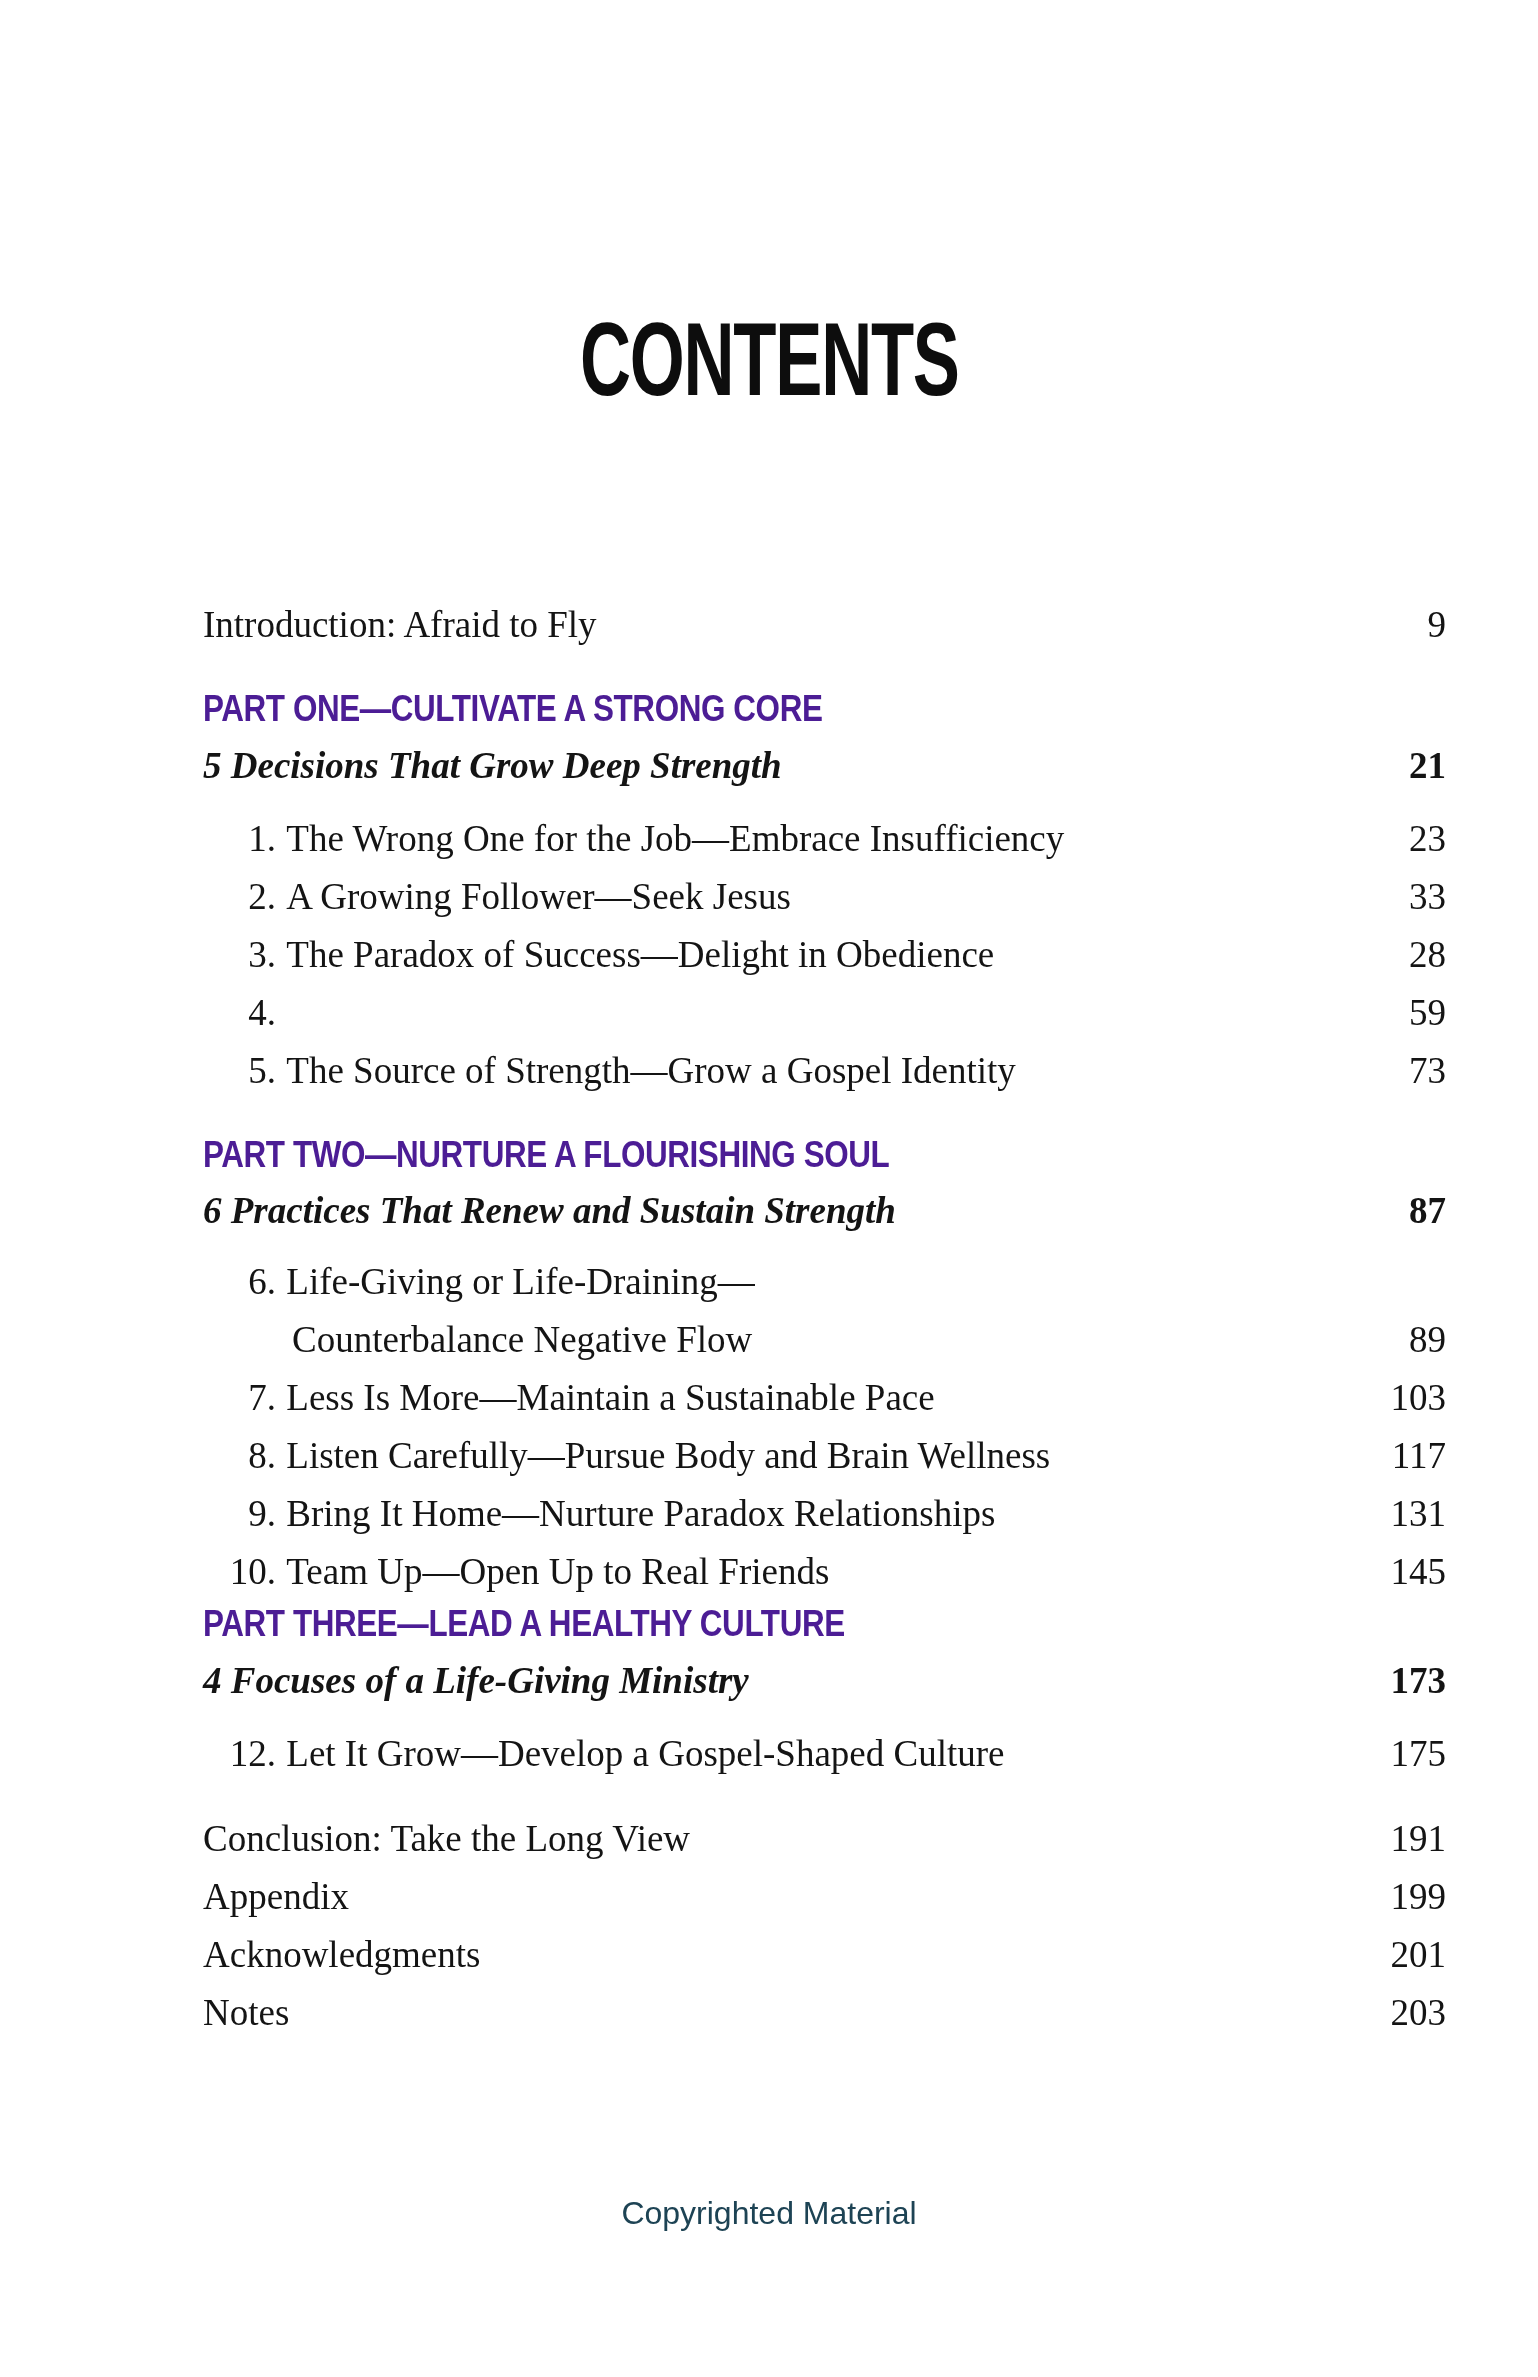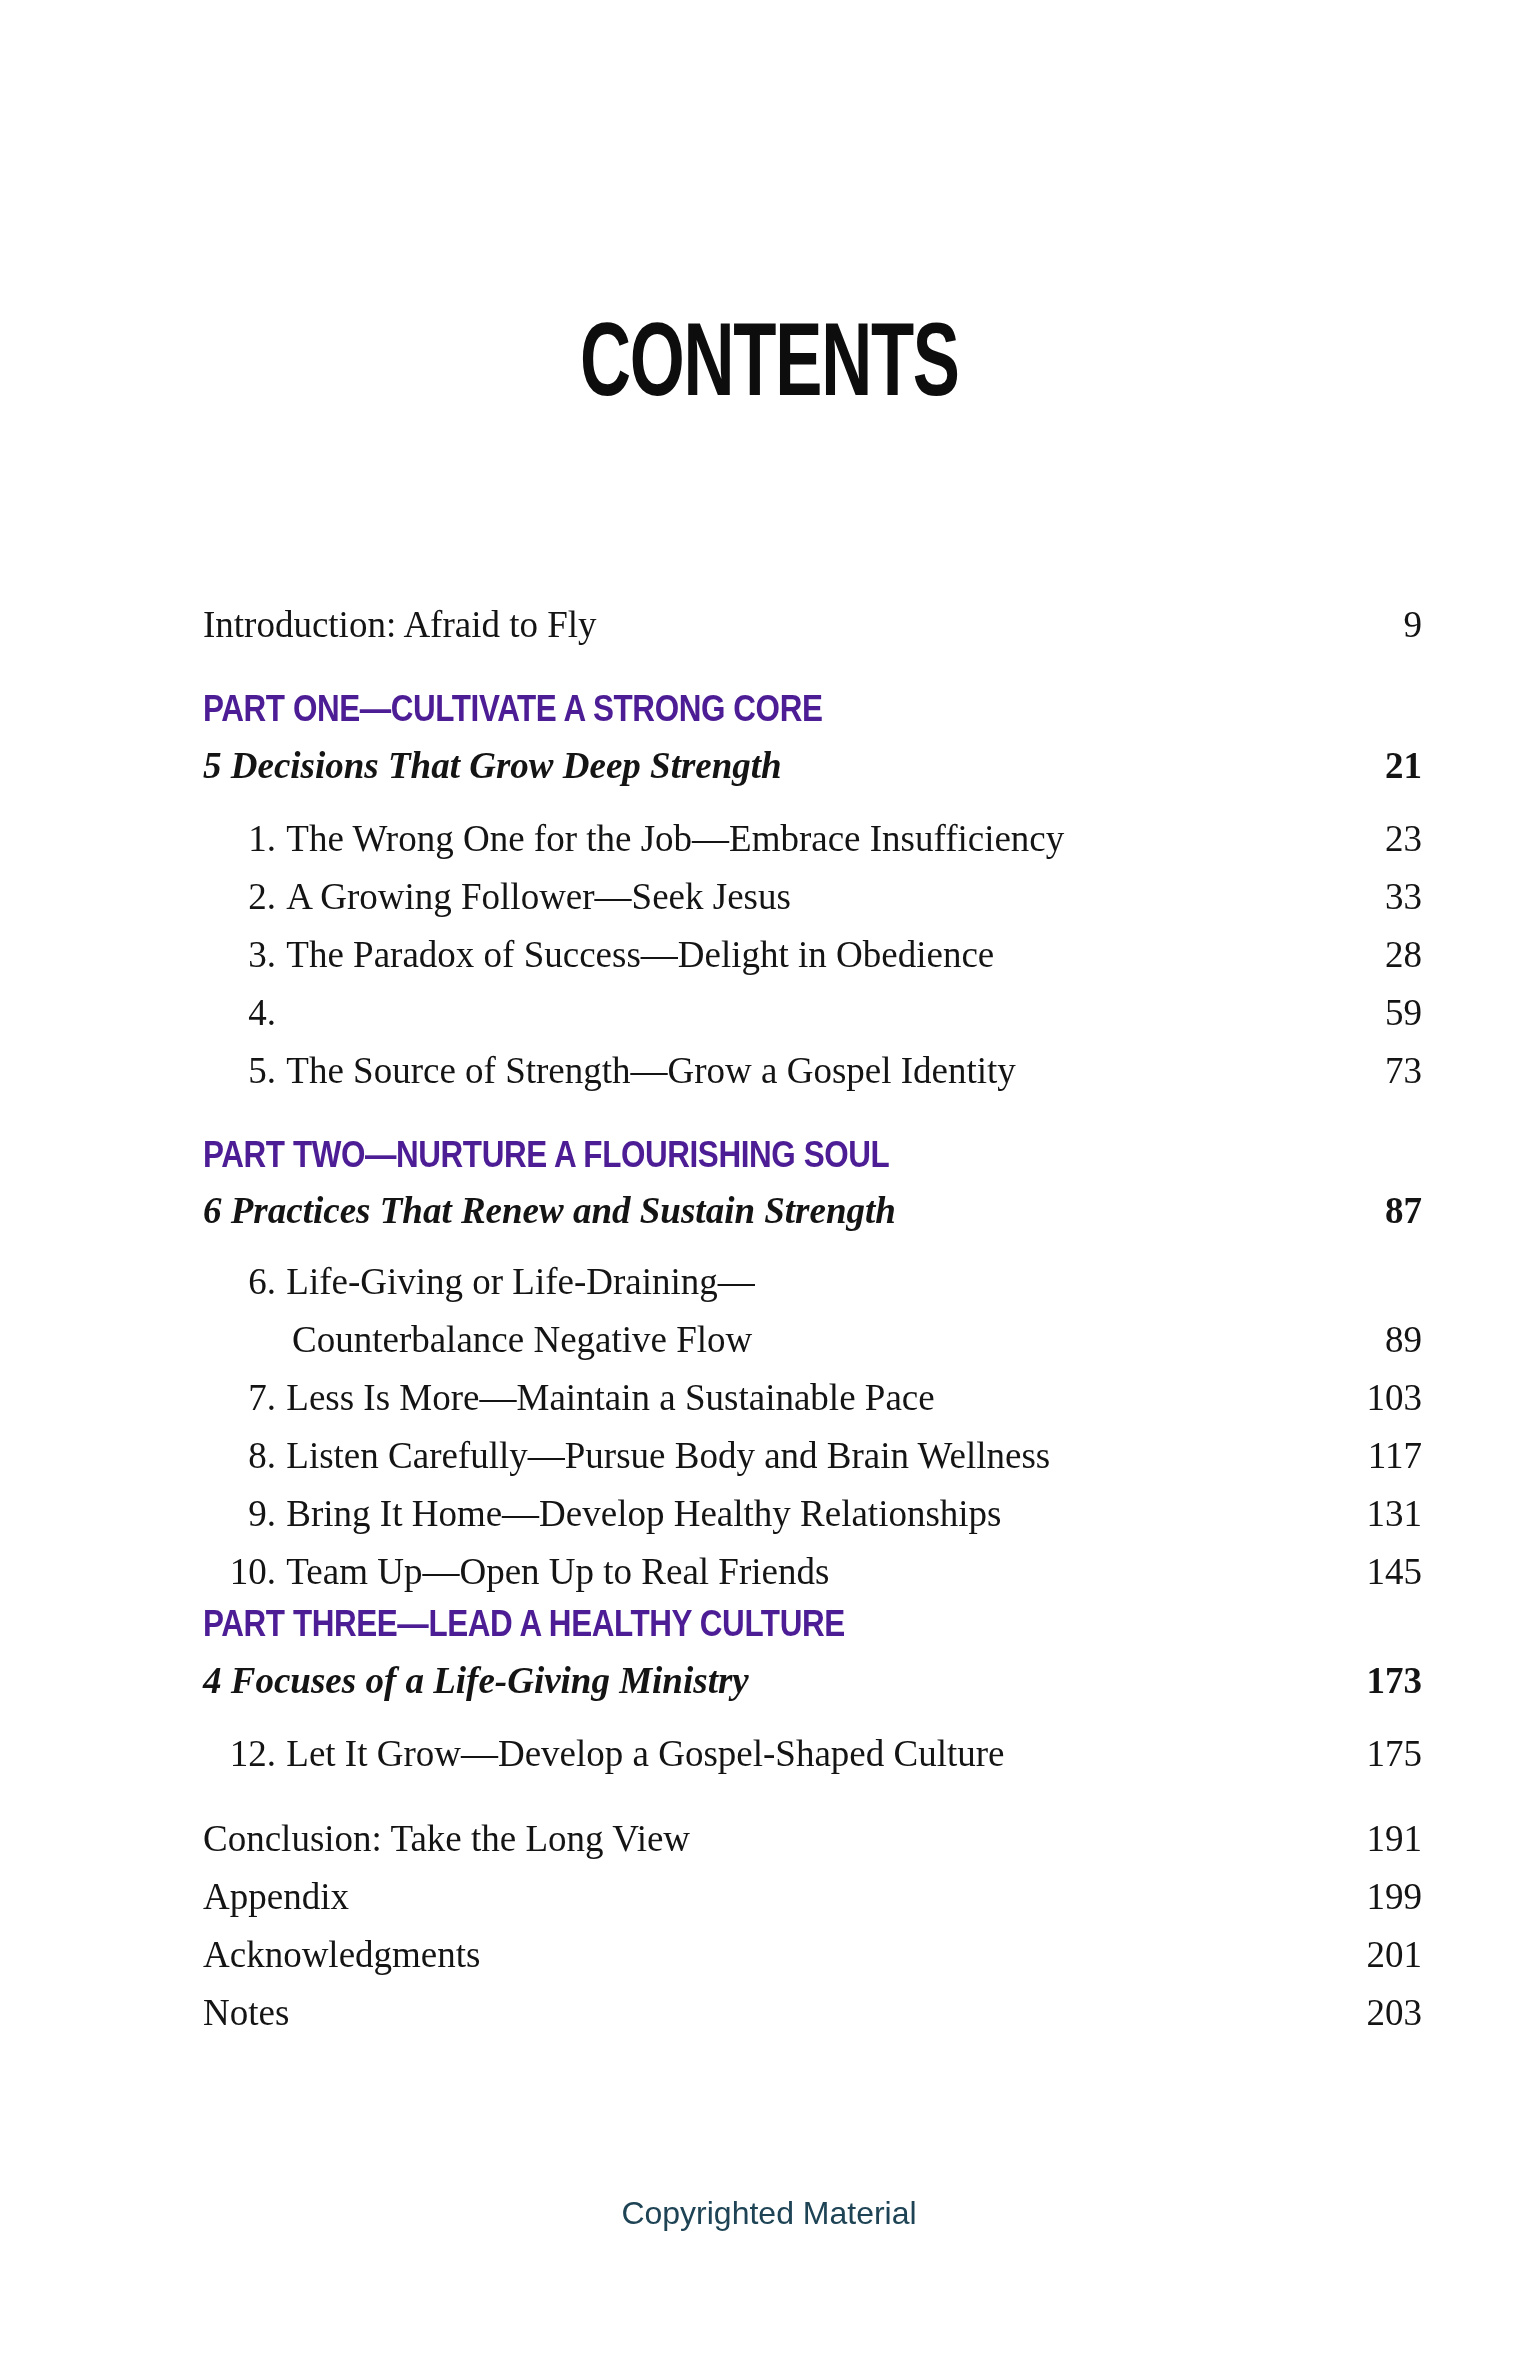--- a/index.html
+++ b/index.html
@@ -6,21 +6,21 @@
   .page {
     position: relative;
     width: 1538px;
     height: 2377px;
     background: #ffffff;
     overflow: hidden;
     font-family: "Liberation Serif", serif;
     color: #141414;
   }
   .inner {
-    padding: 0 116px 0 203px;
+    padding: 0 92px 0 203px;
   }
   
   .title-wrap {
     margin-top: 308px;
     height: 104px;
     text-align: center;
     line-height: 103px;
   }
   .title-wrap .condensed {
     display: inline-block;
@@ -160,21 +160,21 @@
       <span class="chap-title">Less Is More—Maintain a Sustainable Pace</span>
       <span class="page-num">103</span>
     </div>
     <div class="row chapter">
       <span class="num">8.</span>
       <span class="chap-title">Listen Carefully—Pursue Body and Brain Wellness</span>
       <span class="page-num">117</span>
     </div>
     <div class="row chapter">
       <span class="num">9.</span>
-      <span class="chap-title">Bring It Home—Develop Healthy Relationships</span>
+      <span class="chap-title">Bring It Home—Nurture Paradox Relationships</span>
       <span class="page-num">131</span>
     </div>
     <div class="row chapter">
       <span class="num">10.</span>
       <span class="chap-title">Team Up—Open Up to Real Friends</span>
       <span class="page-num">145</span>
     </div>
 
     <div class="part-heading mt-part3">
       <span class="condensed">PART THREE—LEAD A HEALTHY CULTURE</span>

